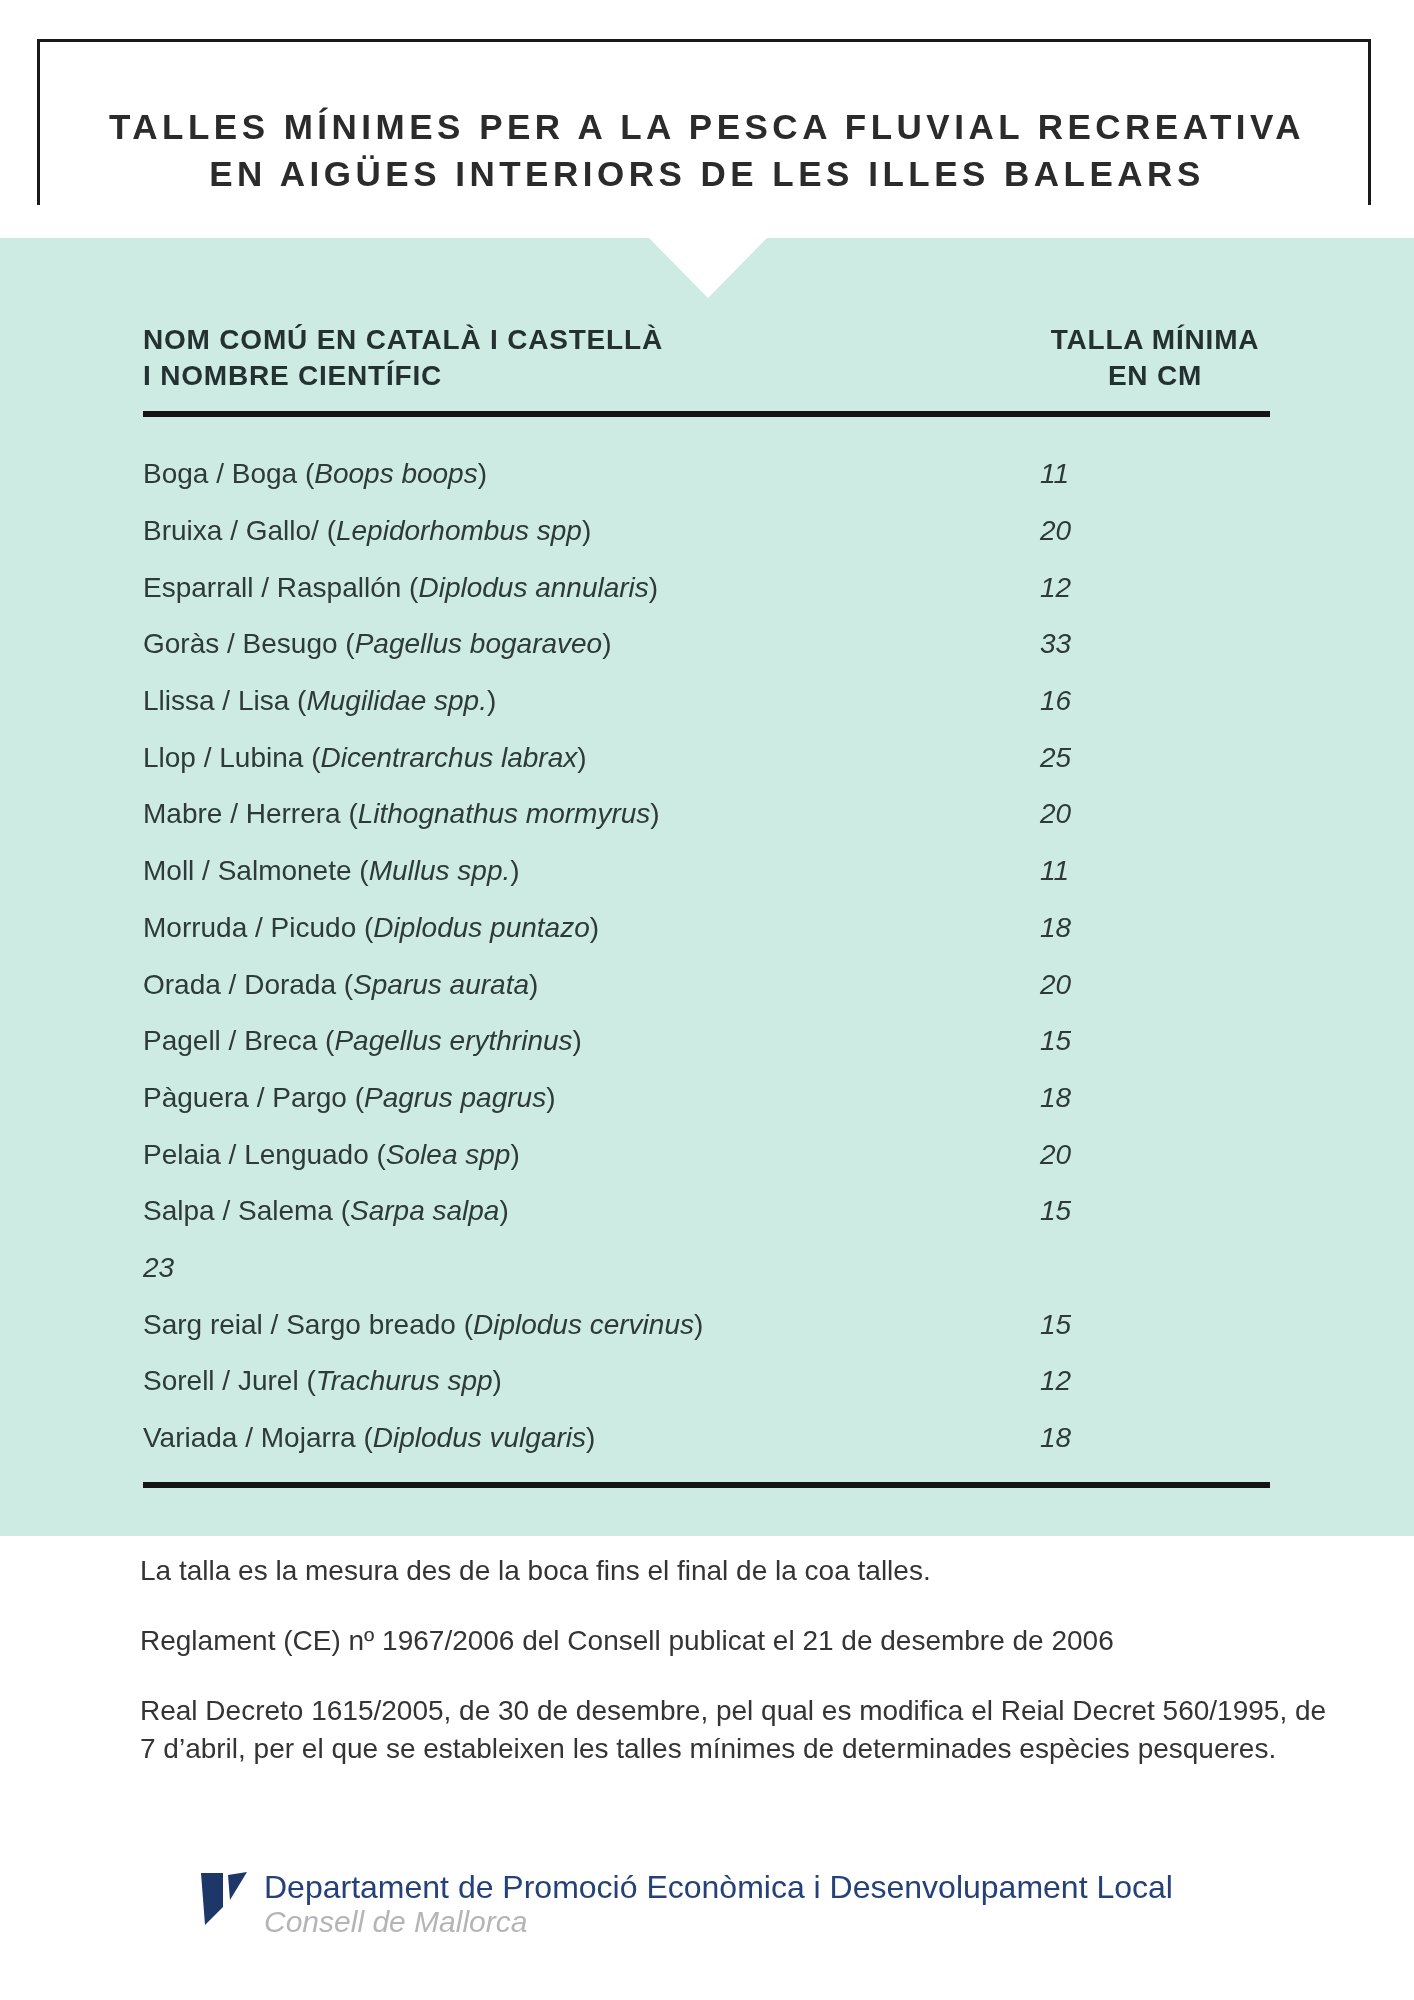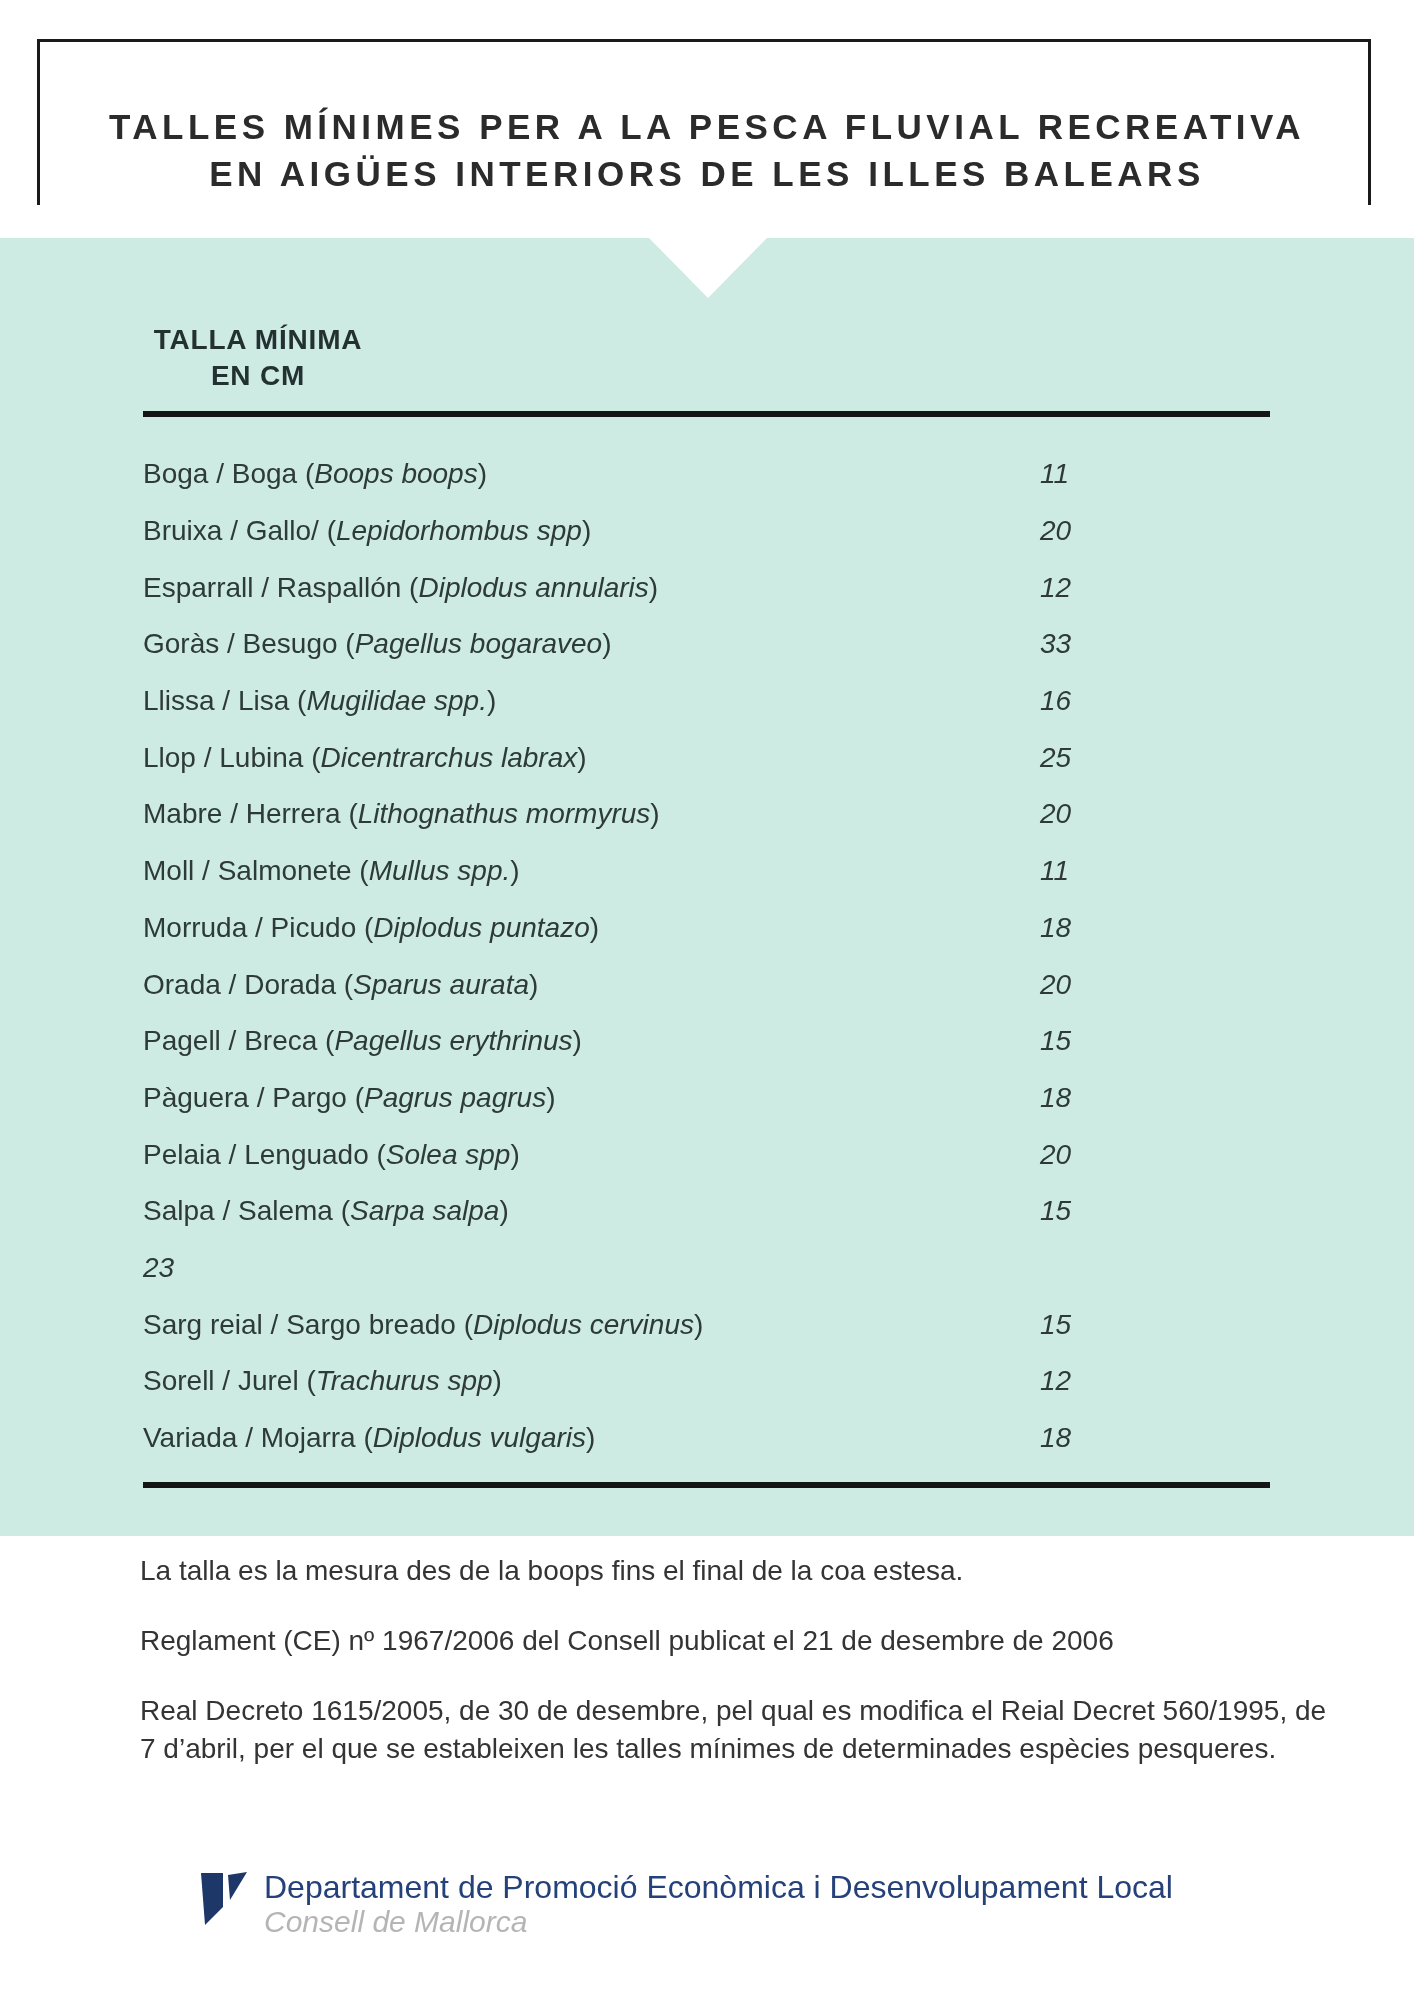--- a/index.html
+++ b/index.html
@@ -121,20 +121,24 @@
   <span>TALLES MÍNIMES PER A LA PESCA FLUVIAL RECREATIVA</span>
   <span>EN AIGÜES INTERIORS DE LES ILLES BALEARS</span>
 </div>
 
 <div class="teal-band">
   <div class="notch"></div>
 </div>
 
 <div class="size-table">
   <div class="thead">
+    <div class="col-name">
+      <span>NOM COMÚ EN CATALÀ I CASTELLÀ</span>
+      <span>I NOMBRE CIENTÍFIC</span>
+    </div>
     <div class="col-size">
       <span>TALLA MÍNIMA</span>
       <span>EN CM</span>
     </div>
   </div>
   <div class="rule rule-top"></div>
   <div class="rows">
       <div class="row">
         <span class="name">Boga / Boga (<i>Boops boops</i>)</span>
         <span class="size">11</span>
@@ -204,21 +208,21 @@
       </div>
       <div class="row">
         <span class="name">Variada / Mojarra (<i>Diplodus vulgaris</i>)</span>
         <span class="size">18</span>
       </div>
     </div>
   <div class="rule rule-bottom"></div>
 </div>
 
 <div class="notes">
-    <p>La talla es la mesura des de la boops fins el final de la coa estesa.</p>
+    <p>La talla es la mesura des de la boca fins el final de la coa talles.</p>
     <p>Reglament (CE) nº 1967/2006 del Consell publicat el 21 de desembre de 2006</p>
     <p>Real Decreto 1615/2005, de 30 de desembre, pel qual es modifica el Reial Decret 560/1995, de
 7 d’abril, per el que se estableixen les talles mínimes de determinades espècies pesqueres.</p>
   </div>
 
 <div class="logo">
   <svg width="46" height="54" viewBox="0 0 46 54">
     <polygon points="0,1 22,1 22,35 4,53" fill="#1d3768"></polygon>
     <polygon points="27,3 46,0 29,28" fill="#1d3768"></polygon>
   </svg>

